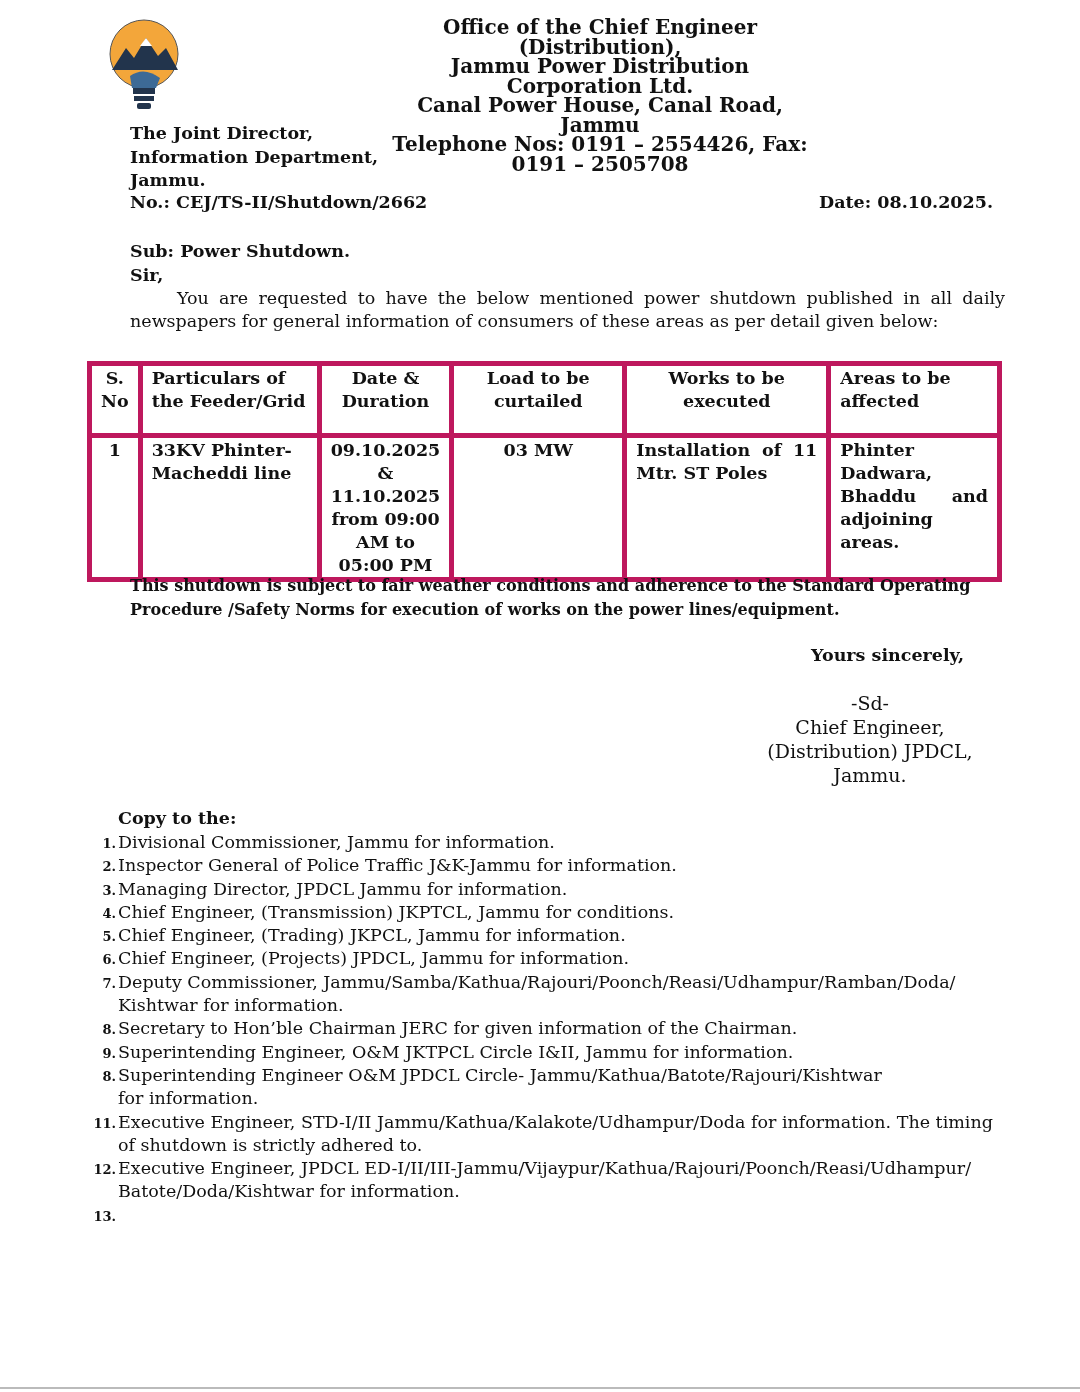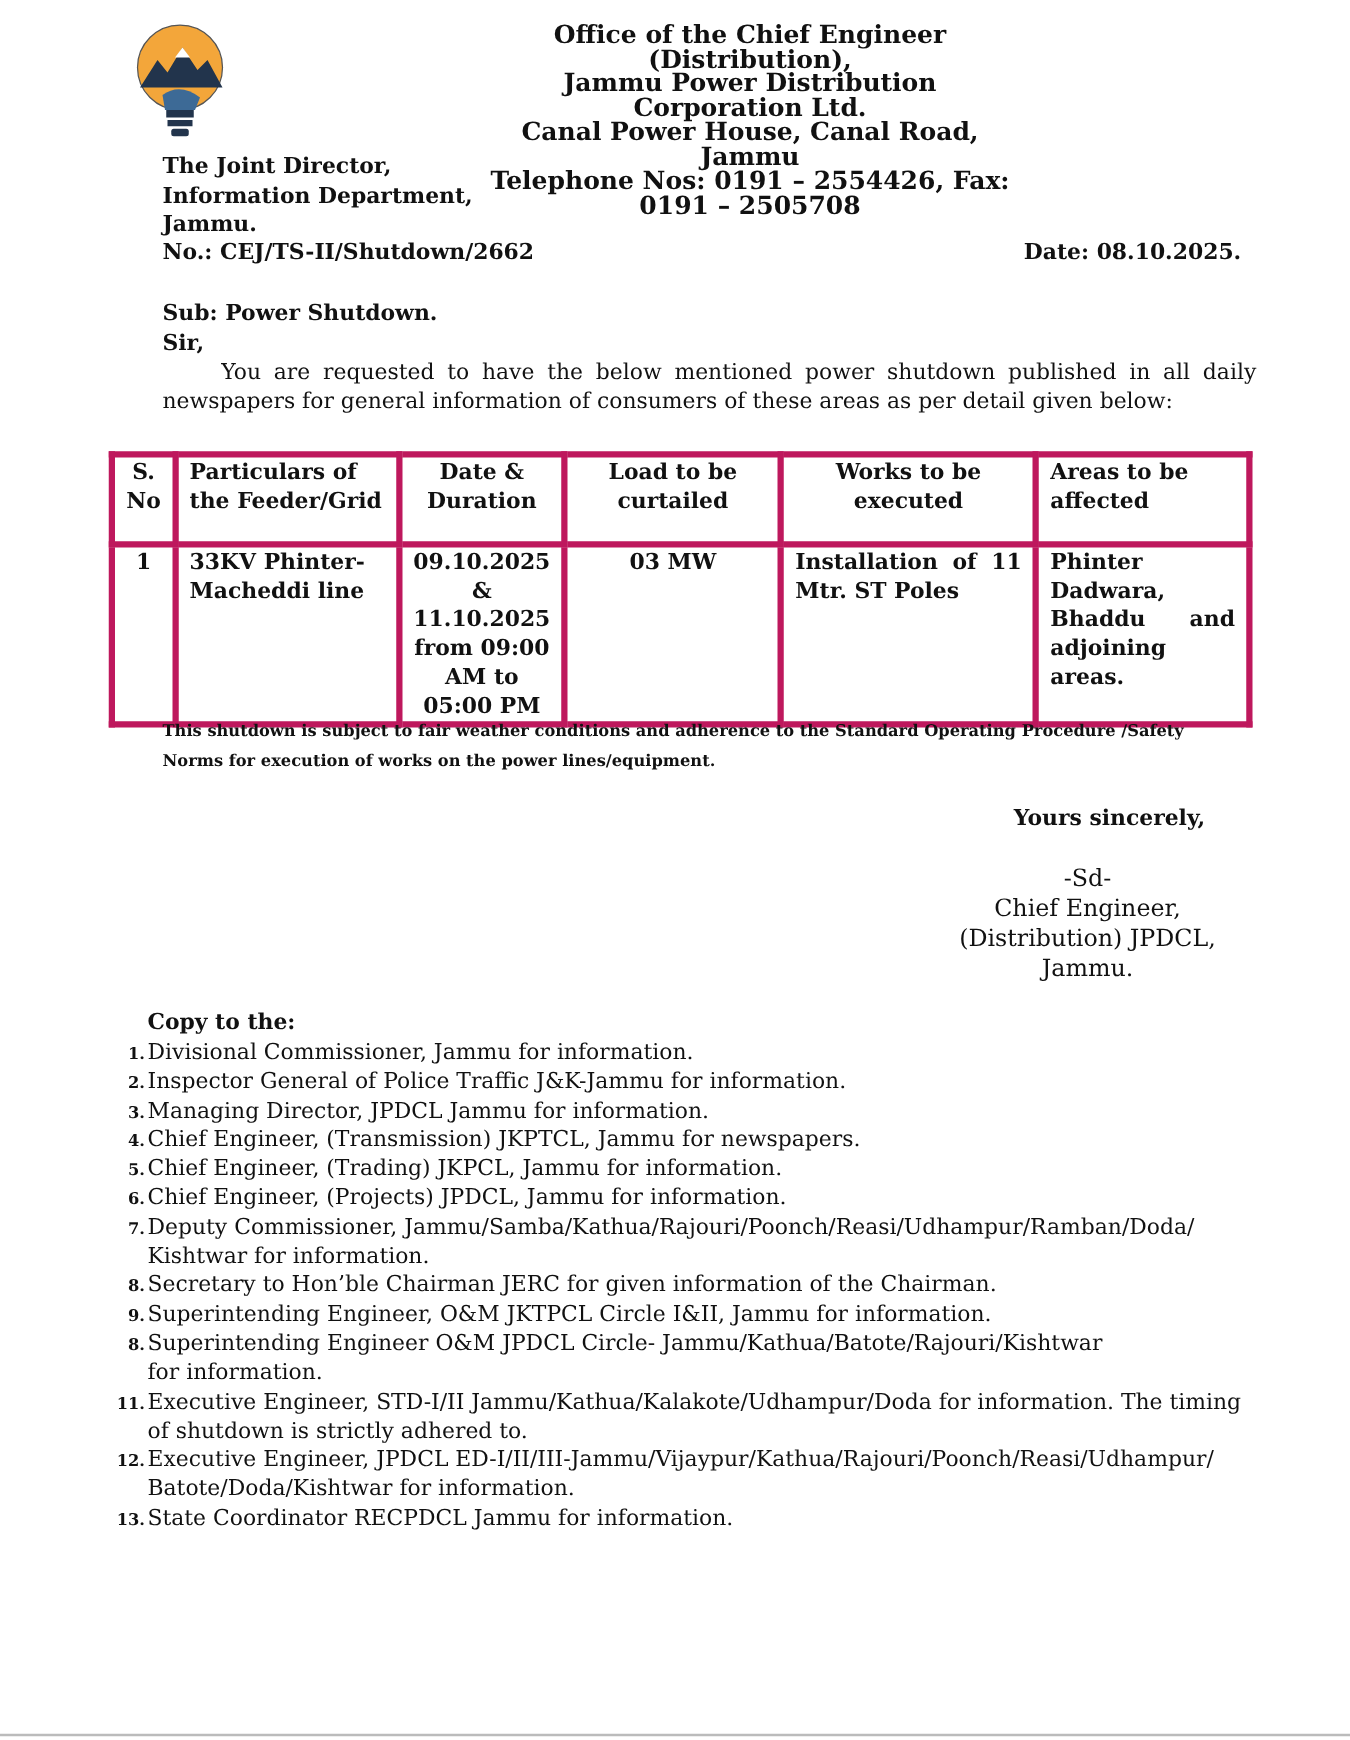--- a/index.html
+++ b/index.html
@@ -8,21 +8,21 @@
   .letterhead { position:absolute; left:380px; top:18px; width:440px; text-align:center; font-weight:bold; font-size:20px; line-height:19.5px; }
   .addr { position:absolute; left:130px; top:122px; font-weight:bold; font-size:17.5px; line-height:23.5px; }
   .ref-row { position:absolute; left:130px; top:192px; width:863px; display:flex; justify-content:space-between; font-weight:bold; font-size:17.5px; }
   .sub { position:absolute; left:130px; top:239px; font-weight:bold; font-size:17.5px; line-height:24px; }
   .para { position:absolute; left:130px; top:287px; width:875px; font-size:17.5px; line-height:23px; text-align:justify; text-indent:47px; }
   table.sd { position:absolute; left:87px; top:361px; width:915px; border-collapse:collapse; font-weight:bold; font-size:17.5px; line-height:23px; }
   table.sd td, table.sd th { border:5px solid #be185d; vertical-align:top; padding:1px 9px 0 9px; font-weight:bold; }
   table.sd th { text-align:center; height:66px; }
   table.sd th.left { text-align:left; }
   .c1 { width:27px; text-align:center; } .c2 { width:156px; } .c3 { width:107px; text-align:center; } .c4 { width:150px; text-align:center; } .c5 { width:181px; text-align:justify; } .c6 { text-align:justify; }
-  .note { position:absolute; left:130px; top:574px; width:860px; font-weight:bold; font-size:13px; line-height:24px; }
+  .note { position:absolute; left:130px; top:574px; width:860px; font-weight:bold; font-size:16px; line-height:24px; }
   .sincerely { position:absolute; left:811px; top:645px; font-weight:bold; font-size:17.5px; }
   .sign { position:absolute; left:760px; top:691px; width:220px; text-align:center; font-weight:normal; font-size:19px; line-height:24px; }
   .copy-title { position:absolute; left:118px; top:808px; font-weight:bold; font-size:17.5px; }
   ol.copy { position:absolute; left:0; top:831px; margin:0; padding:0; list-style:none; width:1000px; font-size:17.5px; line-height:23.3px; }
   ol.copy li { position:relative; padding-left:118px; }
   ol.copy li .num { position:absolute; left:82px; width:34px; text-align:right; font-size:13px; font-weight:bold; top:1px; }
   .bottom-line { position:absolute; left:0; top:1387px; width:1080px; height:2px; background:#bbb; }
 </style>
 </head>
 <body>
@@ -95,25 +95,25 @@
   <div>(Distribution) JPDCL,</div>
   <div>Jammu.</div>
 </div>
 
 <div class="copy-title">Copy to the:</div>
 
 <ol class="copy">
   <li><span class="num">1.</span><span>Divisional Commissioner, Jammu for information.</span></li>
   <li><span class="num">2.</span><span>Inspector General of Police Traffic J&amp;K-Jammu for information.</span></li>
   <li><span class="num">3.</span><span>Managing Director, JPDCL Jammu for information.</span></li>
-  <li><span class="num">4.</span><span>Chief Engineer, (Transmission) JKPTCL, Jammu for newspapers.</span></li>
+  <li><span class="num">4.</span><span>Chief Engineer, (Transmission) JKPTCL, Jammu for conditions.</span></li>
   <li><span class="num">5.</span><span>Chief Engineer, (Trading) JKPCL, Jammu for information.</span></li>
   <li><span class="num">6.</span><span>Chief Engineer, (Projects) JPDCL, Jammu for information.</span></li>
   <li style="width:860px"><span class="num">7.</span><span>Deputy Commissioner, Jammu/Samba/Kathua/Rajouri/Poonch/Reasi/Udhampur/Ramban/Doda/ Kishtwar for information.</span></li>
   <li><span class="num">8.</span><span>Secretary to Hon’ble Chairman JERC for given information of the Chairman.</span></li>
   <li><span class="num">9.</span><span>Superintending Engineer, O&amp;M JKTPCL Circle I&amp;II, Jammu for information.</span></li>
   <li style="width:780px"><span class="num">8.</span><span>Superintending Engineer O&amp;M JPDCL Circle- Jammu/Kathua/Batote/Rajouri/Kishtwar for information.</span></li>
   <li style="width:880px"><span class="num">11.</span><span>Executive Engineer, STD-I/II Jammu/Kathua/Kalakote/Udhampur/Doda for information. The timing of shutdown is strictly adhered to.</span></li>
   <li style="width:880px"><span class="num">12.</span><span>Executive Engineer, JPDCL ED-I/II/III-Jammu/Vijaypur/Kathua/Rajouri/Poonch/Reasi/Udhampur/ Batote/Doda/Kishtwar for information.</span></li>
-  <li><span class="num">13.</span><span>State Coordinator RECPDCL Jammu for information.</span></li>
+  <li><span class="num">13.</span></li>
 </ol>
 
 <div class="bottom-line"></div>
 
 </body></html>

